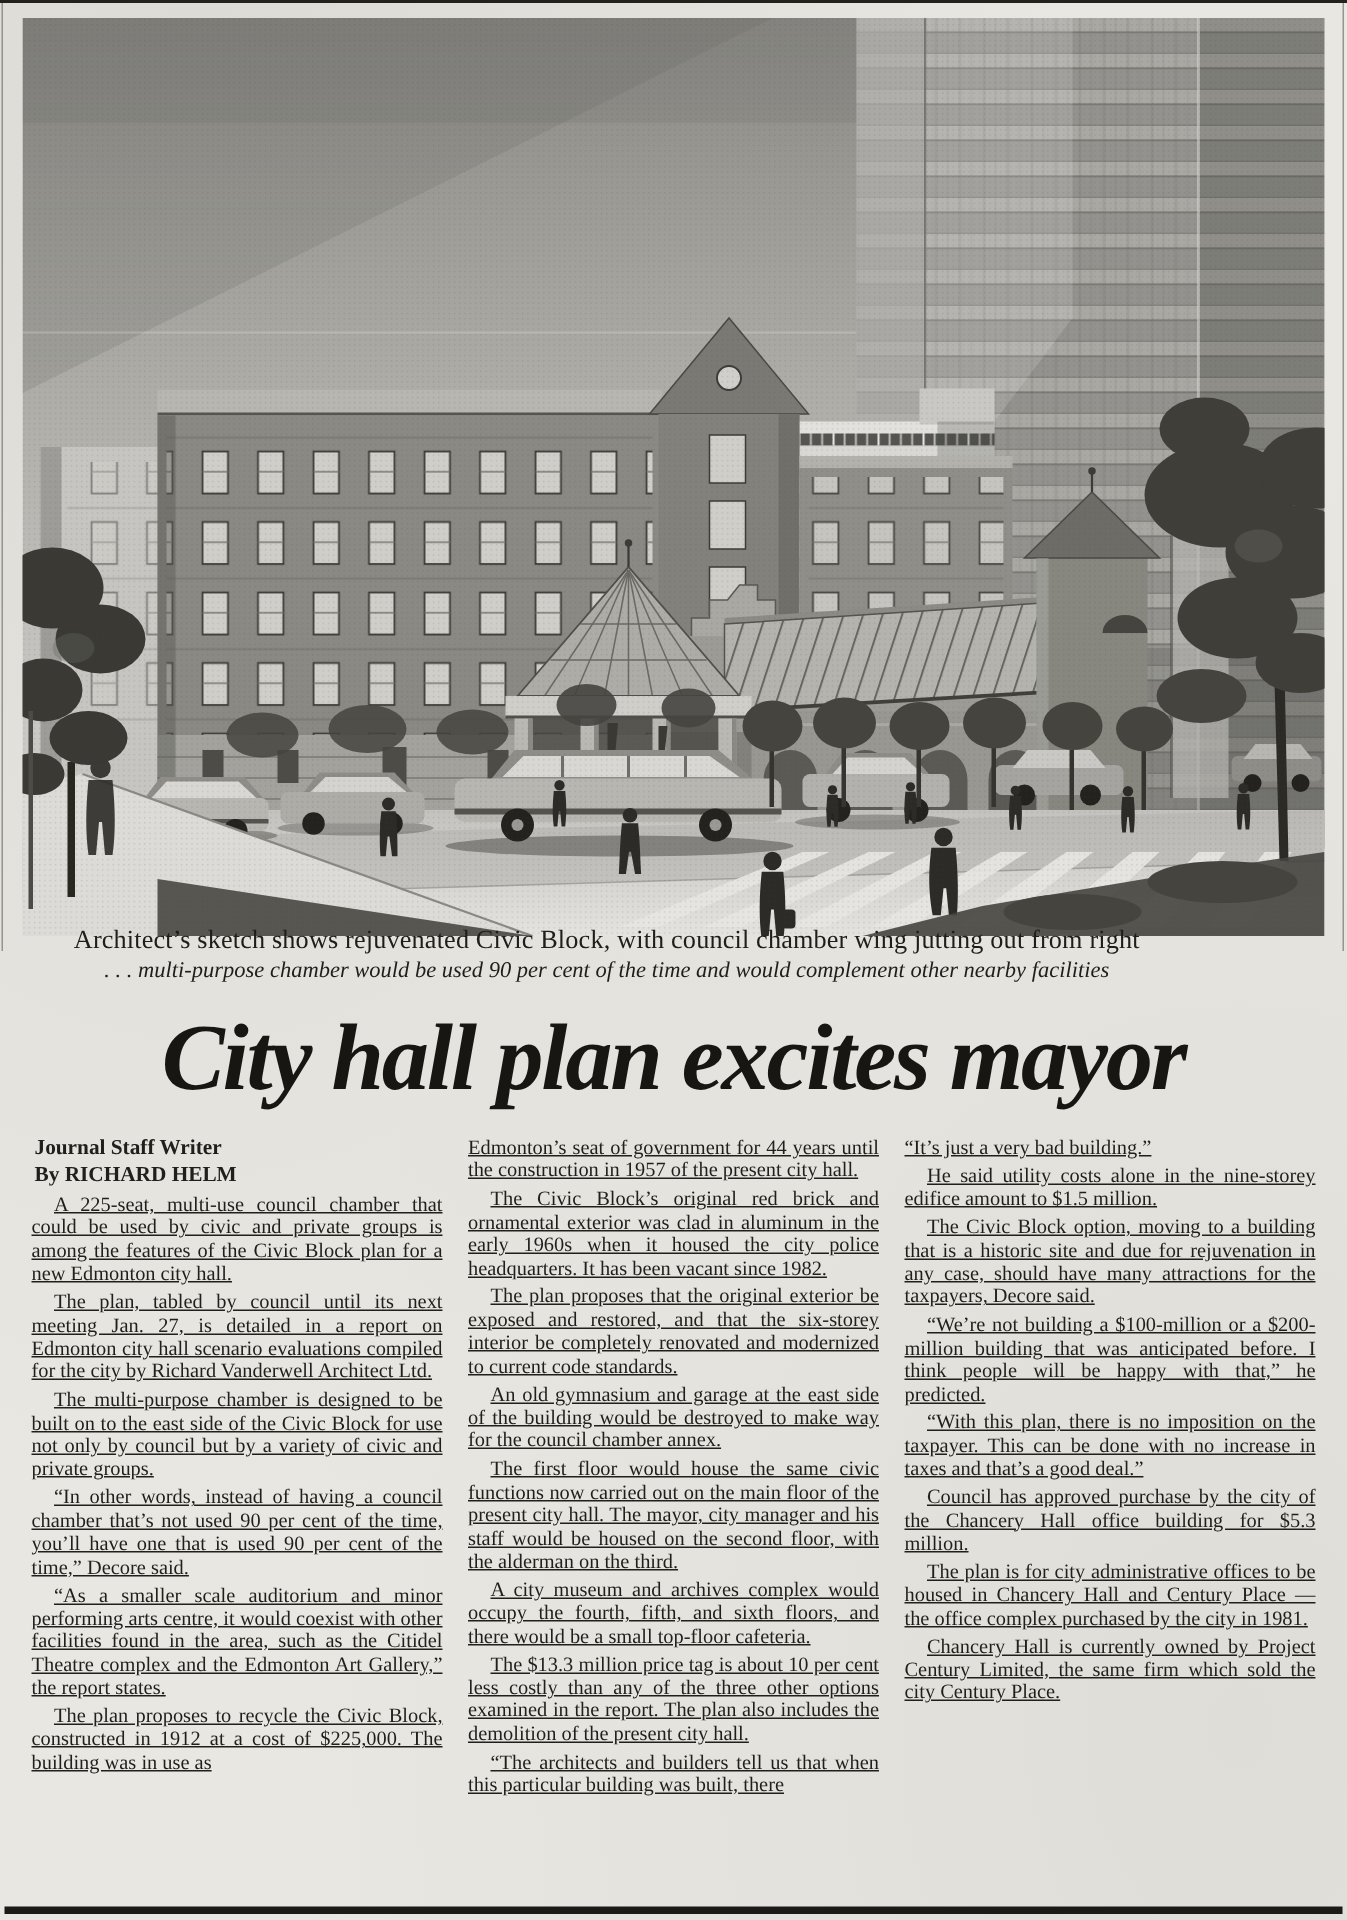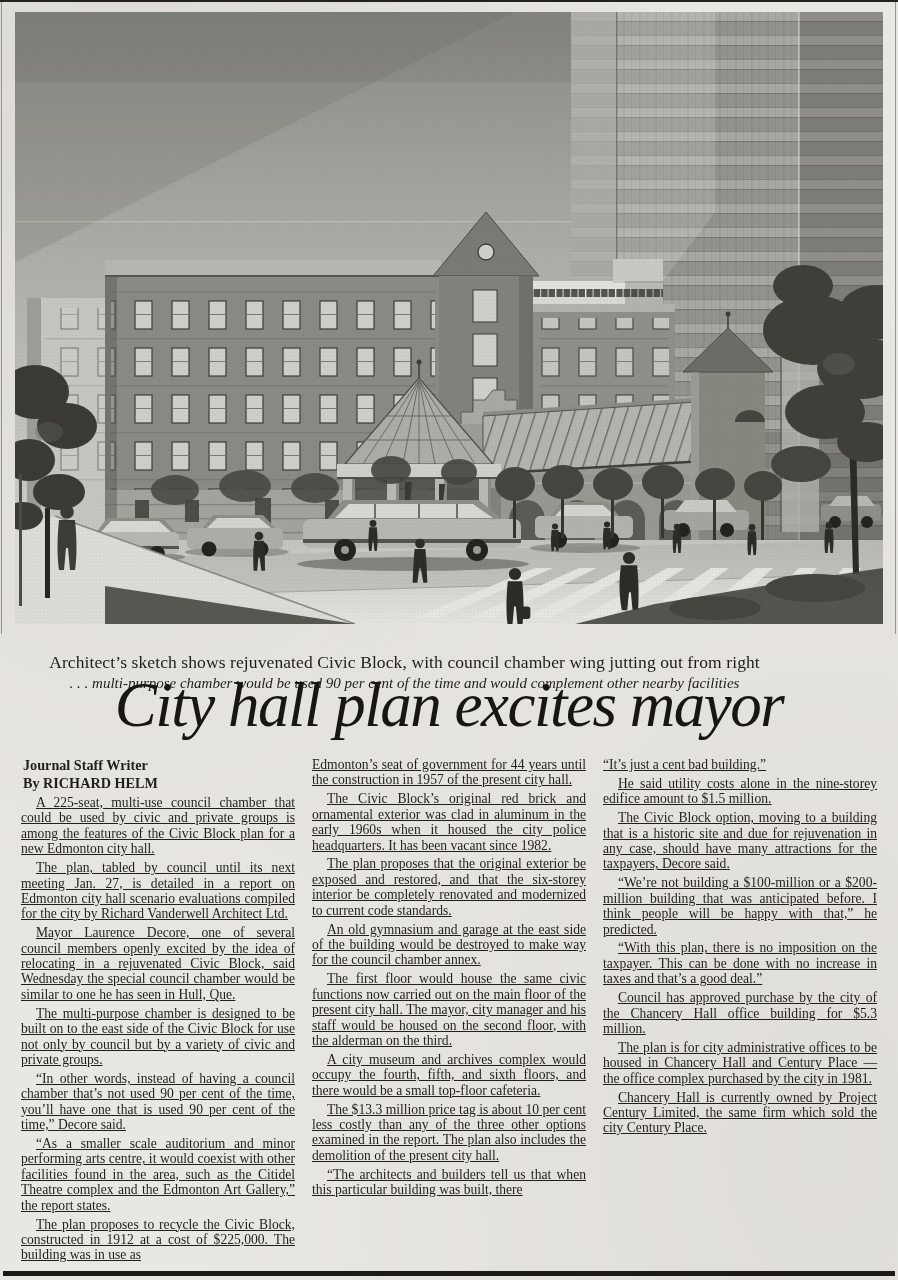--- a/index.html
+++ b/index.html
@@ -14,26 +14,26 @@
     position:relative;
   }
   .page{position:relative;width:898px;height:1280px;}
   .page-rule-top{position:absolute;top:0;left:0;right:0;height:2px;background:#22211d;}
   .page-edge{position:absolute;top:2px;width:1px;height:632px;background:#55544f;opacity:.55;}
   .edge-l{left:1px;} .edge-r{right:2px;}
 
   .photo{position:absolute;left:15px;top:12px;width:868px;height:612px;margin:0;padding:0;}
   .photo svg{display:block;width:868px;height:612px;}
 
-  .caption{position:absolute;top:652px;left:0;width:809px;text-align:center;}
+  .caption{position:absolute;top:616px;left:0;width:809px;text-align:center;}
   .cap1{font-size:17.5px;letter-spacing:.1px;}
   .cap2{font-size:15px;font-style:italic;margin-top:2px;}
 
   .headline{position:absolute;top:672px;left:0;width:898px;margin:0;text-align:center;
-    font-size:63px;line-height:66px;font-style:italic;font-weight:normal;letter-spacing:-1.5px;color:#171612;}
+    font-size:63px;line-height:66px;font-style:italic;font-weight:bold;letter-spacing:-1.5px;color:#171612;}
 
   .cols{position:absolute;top:757px;left:21px;width:856px;display:flex;gap:17px;}
   .col{width:274px;text-align:justify;font-size:13.6px;line-height:15.4px;color:#201f1b;}
   .byline{font-weight:bold;font-size:14.2px;line-height:17.5px;margin:0 0 3px 2px;}
   .para{margin:0 0 3.5px 0;text-indent:15px;text-decoration:underline;}
   .cont .para:first-child{text-indent:0;}
   .bottom-rule{position:absolute;left:3px;right:3px;bottom:4px;height:5px;background:#1b1a16;}
 </style>
 </head>
 <body>
@@ -397,42 +397,41 @@
 
   <div class="cols">
     <div class="col">
       <div class="byline">
         <div>Journal Staff Writer</div>
         <div>By RICHARD HELM</div>
       </div>
       <div>
           <p class="para">A 225-seat, multi-use council chamber that could be used by civic and private groups is among the features of the Civic Block plan for a new Edmonton city hall.</p>
           <p class="para">The plan, tabled by council until its next meeting Jan. 27, is detailed in a report on Edmonton city hall scenario evaluations compiled for the city by Richard Vanderwell Architect Ltd.</p>
-          <p class="para">Mayor Laurence Decore, one of several council members openly excited by the idea of relocating in a rejuvenated Civic Block, said Wednesday the special council chamber would be similar to one he has seen in Hull, Que.</p>
           <p class="para">The multi-purpose chamber is designed to be built on to the east side of the Civic Block for use not only by council but by a variety of civic and private groups.</p>
           <p class="para">“In other words, instead of having a council chamber that’s not used 90 per cent of the time, you’ll have one that is used 90 per cent of the time,” Decore said.</p>
           <p class="para">“As a smaller scale auditorium and minor performing arts centre, it would coexist with other facilities found in the area, such as the Citidel Theatre complex and the Edmonton Art Gallery,” the report states.</p>
           <p class="para">The plan proposes to recycle the Civic Block, constructed in 1912 at a cost of $225,000. The building was in use as</p>
         </div>
     </div>
     <div class="col">
       <div class="cont">
           <p class="para">Edmonton’s seat of government for 44 years until the construction in 1957 of the present city hall.</p>
           <p class="para">The Civic Block’s original red brick and ornamental exterior was clad in aluminum in the early 1960s when it housed the city police headquarters. It has been vacant since 1982.</p>
           <p class="para">The plan proposes that the original exterior be exposed and restored, and that the six-storey interior be completely renovated and modernized to current code standards.</p>
           <p class="para">An old gymnasium and garage at the east side of the building would be destroyed to make way for the council chamber annex.</p>
           <p class="para">The first floor would house the same civic functions now carried out on the main floor of the present city hall. The mayor, city manager and his staff would be housed on the second floor, with the alderman on the third.</p>
           <p class="para">A city museum and archives complex would occupy the fourth, fifth, and sixth floors, and there would be a small top-floor cafeteria.</p>
           <p class="para">The $13.3 million price tag is about 10 per cent less costly than any of the three other options examined in the report. The plan also includes the demolition of the present city hall.</p>
           <p class="para">“The architects and builders tell us that when this particular building was built, there</p>
         </div>
     </div>
     <div class="col">
       <div class="cont">
-          <p class="para">“It’s just a cent bad building.”</p>
+          <p class="para">“It’s just a very bad building.”</p>
           <p class="para">He said utility costs alone in the nine-storey edifice amount to $1.5 million.</p>
           <p class="para">The Civic Block option, moving to a building that is a historic site and due for rejuvenation in any case, should have many attractions for the taxpayers, Decore said.</p>
           <p class="para">“We’re not building a $100-million or a $200-million building that was anticipated before. I think people will be happy with that,” he predicted.</p>
           <p class="para">“With this plan, there is no imposition on the taxpayer. This can be done with no increase in taxes and that’s a good deal.”</p>
           <p class="para">Council has approved purchase by the city of the Chancery Hall office building for $5.3 million.</p>
           <p class="para">The plan is for city administrative offices to be housed in Chancery Hall and Century Place — the office complex purchased by the city in 1981.</p>
           <p class="para">Chancery Hall is currently owned by Project Century Limited, the same firm which sold the city Century Place.</p>
         </div>
     </div>
   </div>

